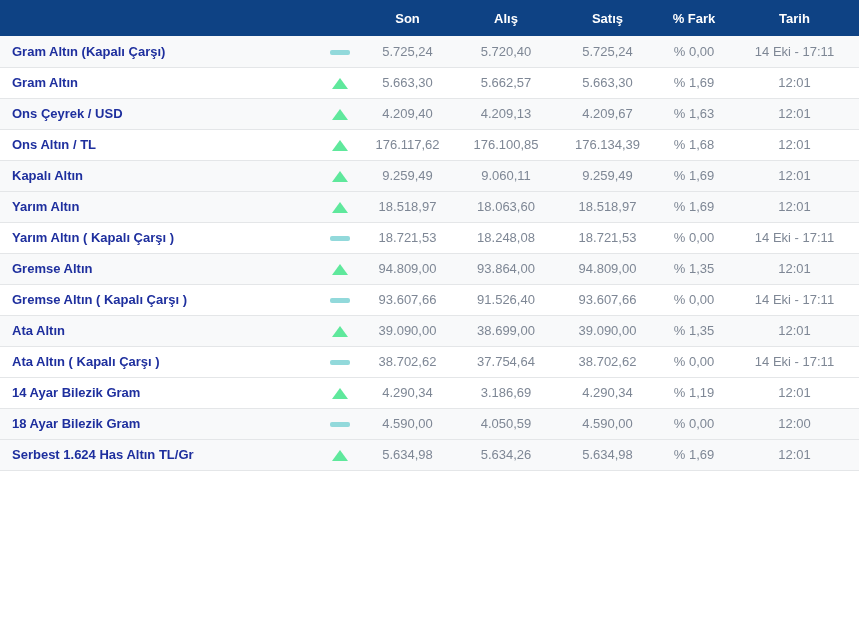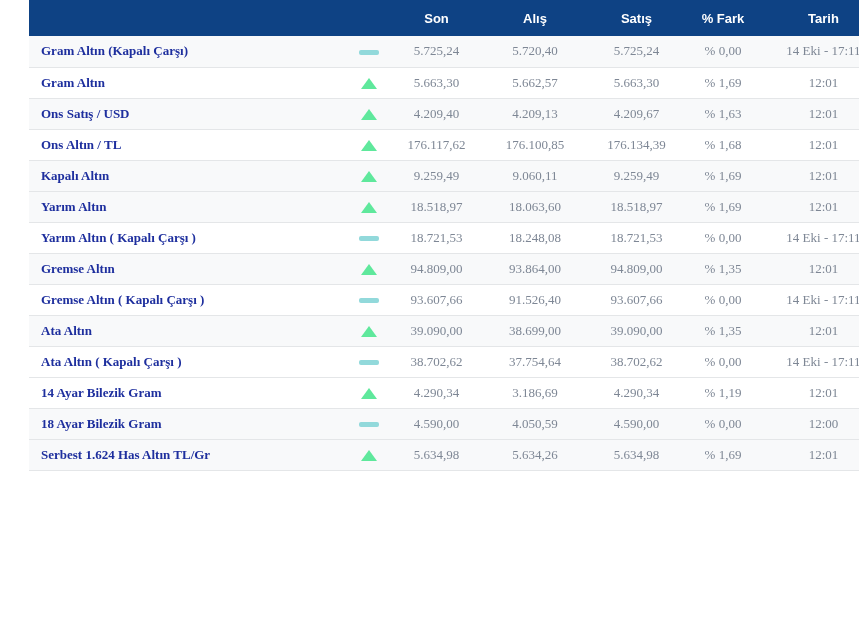--- a/index.html
+++ b/index.html
@@ -1,21 +1,21 @@
 <!DOCTYPE html>
 <html><head>
 <meta charset="utf-8">
 <style>
   * { box-sizing: border-box; margin: 0; padding: 0; }
   html, body { background: #ffffff; }
   body {
     font-family: "Liberation Sans", "DejaVu Sans", sans-serif;
     width: 859px;
   }
-  .price-table-wrap { width: 859px; padding-left: 29px; }
+  .price-table-wrap { width: 859px; }
   table.price-table {
     width: 859px;
     border-collapse: collapse;
     table-layout: fixed;
   }
   col.c-name  { width: 320px; }
   col.c-icon  { width: 40px; }
   col.c-son   { width: 95px; }
   col.c-alis  { width: 102px; }
   col.c-satis { width: 101px; }
@@ -25,21 +25,21 @@
   thead th {
     background: #0e4284;
     color: #ffffff;
     font-size: 13px;
     font-weight: bold;
     height: 36px;
     text-align: center;
     vertical-align: middle;
     padding: 0;
   }
-  tbody tr { height: 31px; font-family: Liberation Serif, serif; }
+  tbody tr { height: 31px; }
   tbody tr.odd  { background: #f8f9fa; }
   tbody tr.even { background: #ffffff; }
   tbody td { border-bottom: 1px solid #e4e6e8; vertical-align: middle; }
 
   td.name-cell {
     padding-left: 12px;
     font-size: 13px;
     font-weight: bold;
     color: #1e2f9e;
     white-space: nowrap;
@@ -111,21 +111,21 @@
       <span class="trend trend-up"></span>
     </td>
     <td class="val-cell">5.663,30</td>
     <td class="val-cell">5.662,57</td>
     <td class="val-cell">5.663,30</td>
     <td class="val-cell">% 1,69</td>
     <td class="val-cell">12:01</td>
   </tr>
 
   <tr class="odd">
-    <td class="name-cell">Ons Satış / USD</td>
+    <td class="name-cell">Ons Çeyrek / USD</td>
     <td class="icon-cell">
       <span class="trend trend-up"></span>
     </td>
     <td class="val-cell">4.209,40</td>
     <td class="val-cell">4.209,13</td>
     <td class="val-cell">4.209,67</td>
     <td class="val-cell">% 1,63</td>
     <td class="val-cell">12:01</td>
   </tr>
 

